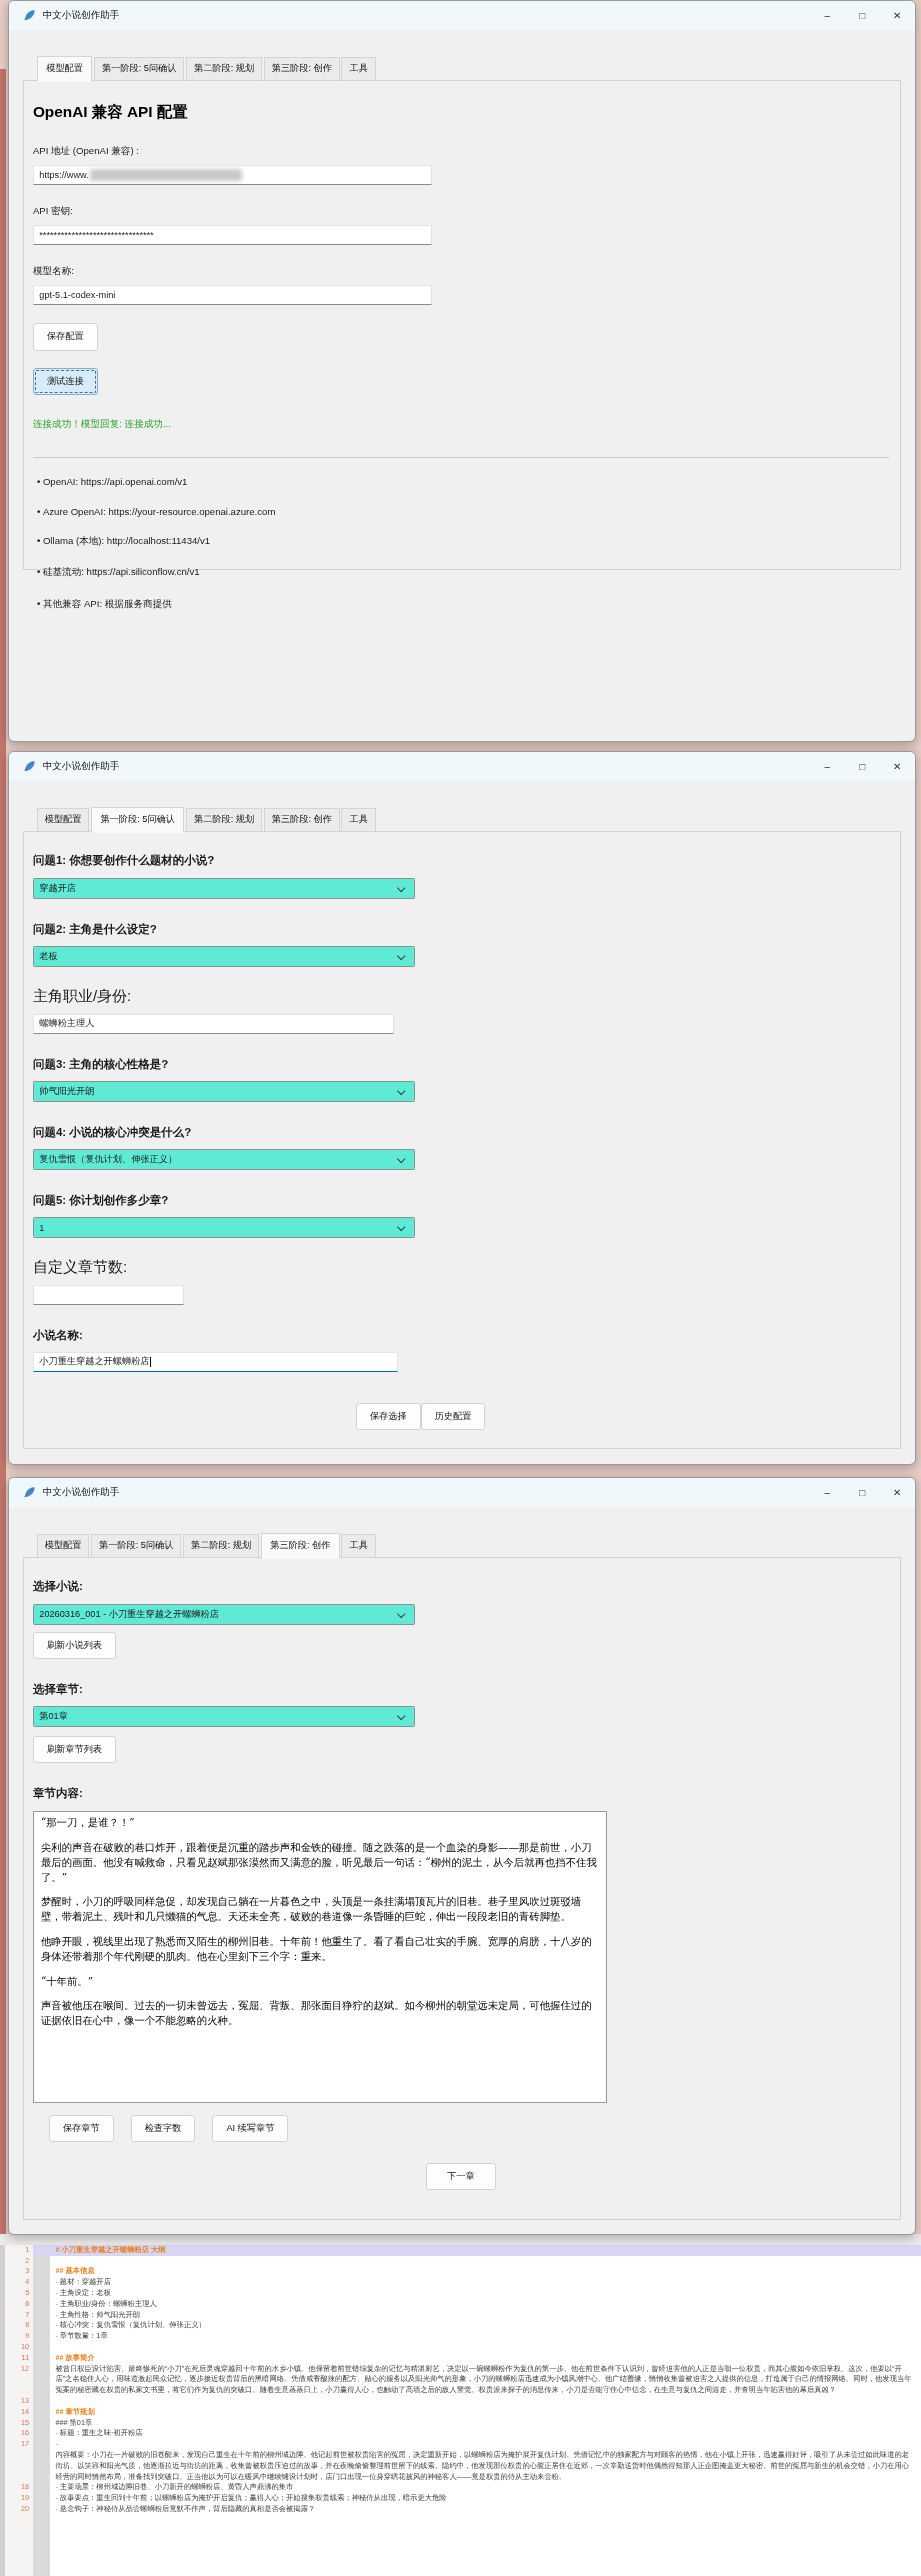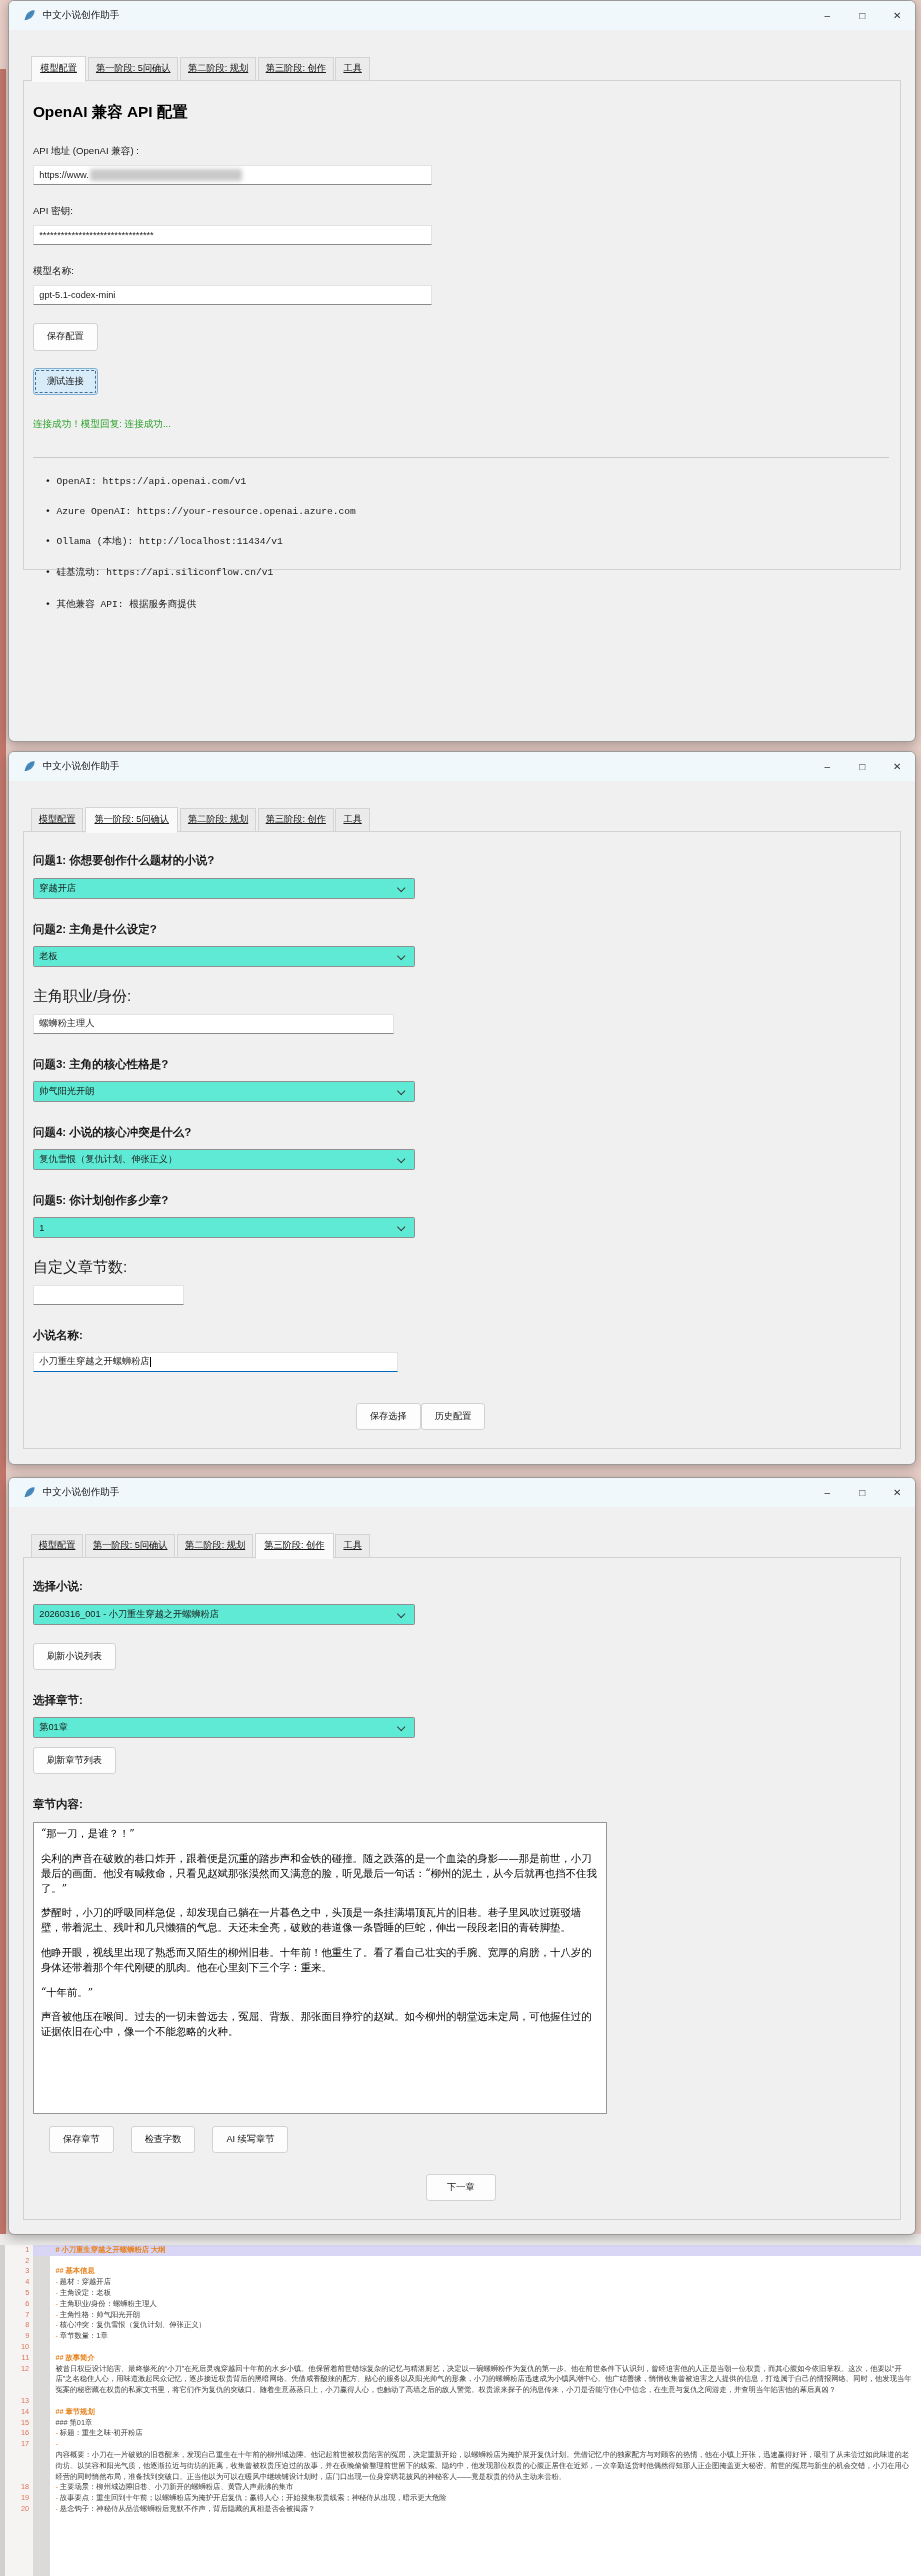--- a/index.html
+++ b/index.html
@@ -12,42 +12,42 @@
   
   .window{position:absolute;left:7.7px;width:908px;background:#f0f0f0;
     border:0.8px solid #9a9a9a;border-radius:6.1px;box-shadow:0 2.3px 10.8px rgba(0,0,0,.28);
     overflow:hidden;box-sizing:border-box;z-index:2;}
   .titlebar{height:29px;background:#f1f8fc;display:flex;align-items:center;padding:0 0 0 14px;gap:7.7px;}
   .py-icon{width:12.3px;height:12.3px;display:inline-flex;}
   .title{font-size:9.6px;color:#111;}
   .win-controls{margin-left:auto;display:flex;height:29px;}
   .wc{width:35px;height:29px;display:flex;align-items:center;justify-content:center;
     font-size:10px;color:#333;cursor:default;}
-  .tabbar{display:flex;align-items:flex-end;padding-left:22px;margin-top:28px;height:22px;position:relative;z-index:3;text-decoration:underline;}
+  .tabbar{display:flex;align-items:flex-end;padding-left:28px;margin-top:28px;height:22px;position:relative;z-index:3;}
   .tab{background:#ebebeb;border:0.8px solid #d4d4d4;padding:3.8px 7px 4.6px;font-size:9.2px;
     margin-right:1.5px;position:relative;top:0.8px;color:#111;white-space:nowrap;}
   .tab.active{background:#fafafa;padding:5.4px 8.5px 5.4px;top:1.5px;border-bottom:0.8px solid #fafafa;z-index:4;}
   .pane{margin:0 14px;border:0.8px solid #d2d2d2;background:#f0f0f0;
     padding:9.2px 10.8px 15.4px 9.2px;position:relative;box-sizing:border-box;}
 
   
   .h-big{font-size:15.4px;font-weight:bold;margin:12.3px 0 21.5px;color:#000;}
   .field-label{font-size:9.6px;margin:20px 0 7px;}
   .entry{background:#fff;border:0.8px solid #e3e3e3;border-bottom:0.8px solid #8a8a8a;height:20px;
     display:flex;align-items:center;padding:0 5.4px;font-size:9.2px;width:399px;box-sizing:border-box;
     white-space:nowrap;overflow:hidden;}
   .redact{display:inline-block;width:152px;height:11.5px;background:#c9c9c9;filter:blur(2.3px);
     margin-left:1.5px;border-radius:1.5px;flex:0 0 auto;}
   .btn{display:inline-block;background:#fdfdfd;border:0.8px solid #d2d2d2;border-radius:3.1px;
     padding:6.1px 13px;font-size:9.2px;color:#111;margin-top:18.4px;cursor:default;text-align:center;}
   .btn.test{background:#d7ebf9;border:0.8px solid #7fb0d4;outline:0.8px dashed #48708e;outline-offset:-3.1px;margin-top:17px;}
   .status-ok{color:#2aa02a;font-size:9.6px;margin-top:23px;}
   hr.sep{border:none;border-top:0.8px solid #c9c9c9;margin:26px 0 0;}
   .h-mid{font-size:11.5px;font-weight:bold;margin:23px 0 3.1px;}
-  .examples{margin:12px;padding:0;list-style:none;font-family:Liberation Mono, monospace;}
+  .examples{margin:4px;padding:0;list-style:none;}
   .examples .example-item{font-size:9.6px;margin-top:18.4px;}
   .examples .example-item::before{content:"• ";font-weight:bold;}
 
   .q-label{font-size:11.5px;font-weight:bold;margin:23px 0 9.2px;}
   .q-label.first{margin-top:12.3px;}
   .combo{width:382px;height:21px;background:#5eead4;border:0.8px solid #8f8f8f;border-radius:1.5px;
     display:flex;align-items:center;padding:0 23px 0 5.4px;font-size:9.2px;position:relative;box-sizing:border-box;}
   .chev{position:absolute;right:9.2px;top:6.1px;width:5.4px;height:5.4px;
     border-right:1.2px solid #3c3c3c;border-bottom:1.2px solid #3c3c3c;transform:rotate(45deg);}
   .sub-label{font-size:15px;margin:20px 0 7.7px;}
@@ -234,21 +234,21 @@
       <span class="tab">第二阶段: 规划</span>
       <span class="tab active">第三阶段: 创作</span>
       <span class="tab">工具</span>
     </div>
   <div class="pane" style="height:663px">
     <div class="q-label first">选择小说:</div>
     <div class="combo">
       <span>20260316_001 - 小刀重生穿越之开螺蛳粉店</span>
       <span class="chev"></span>
     </div>
-    <div><span class="btn" style="margin-top:18px">刷新小说列表</span></div>
+    <div><span class="btn" style="margin-top:7px">刷新小说列表</span></div>
 
     <div class="q-label">选择章节:</div>
     <div class="combo">
       <span>第01章</span>
       <span class="chev"></span>
     </div>
     <div><span class="btn" style="margin-top:9.2px">刷新章节列表</span></div>
 
     <div class="q-label">章节内容:</div>
     <div class="textarea">

